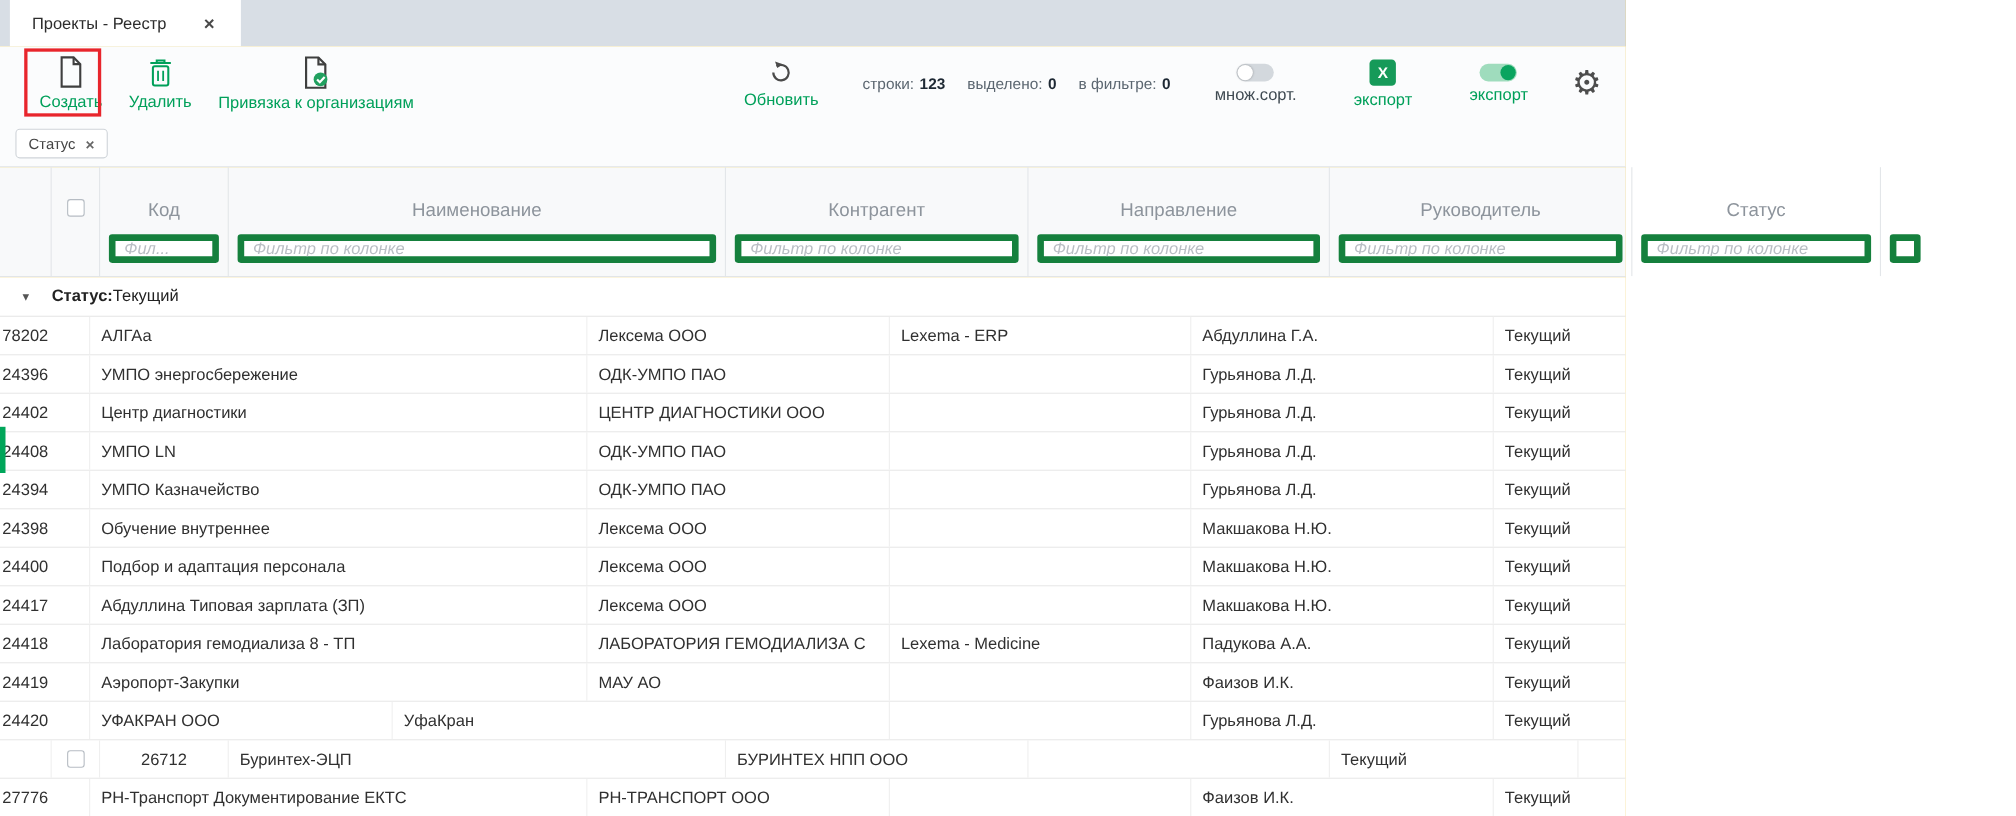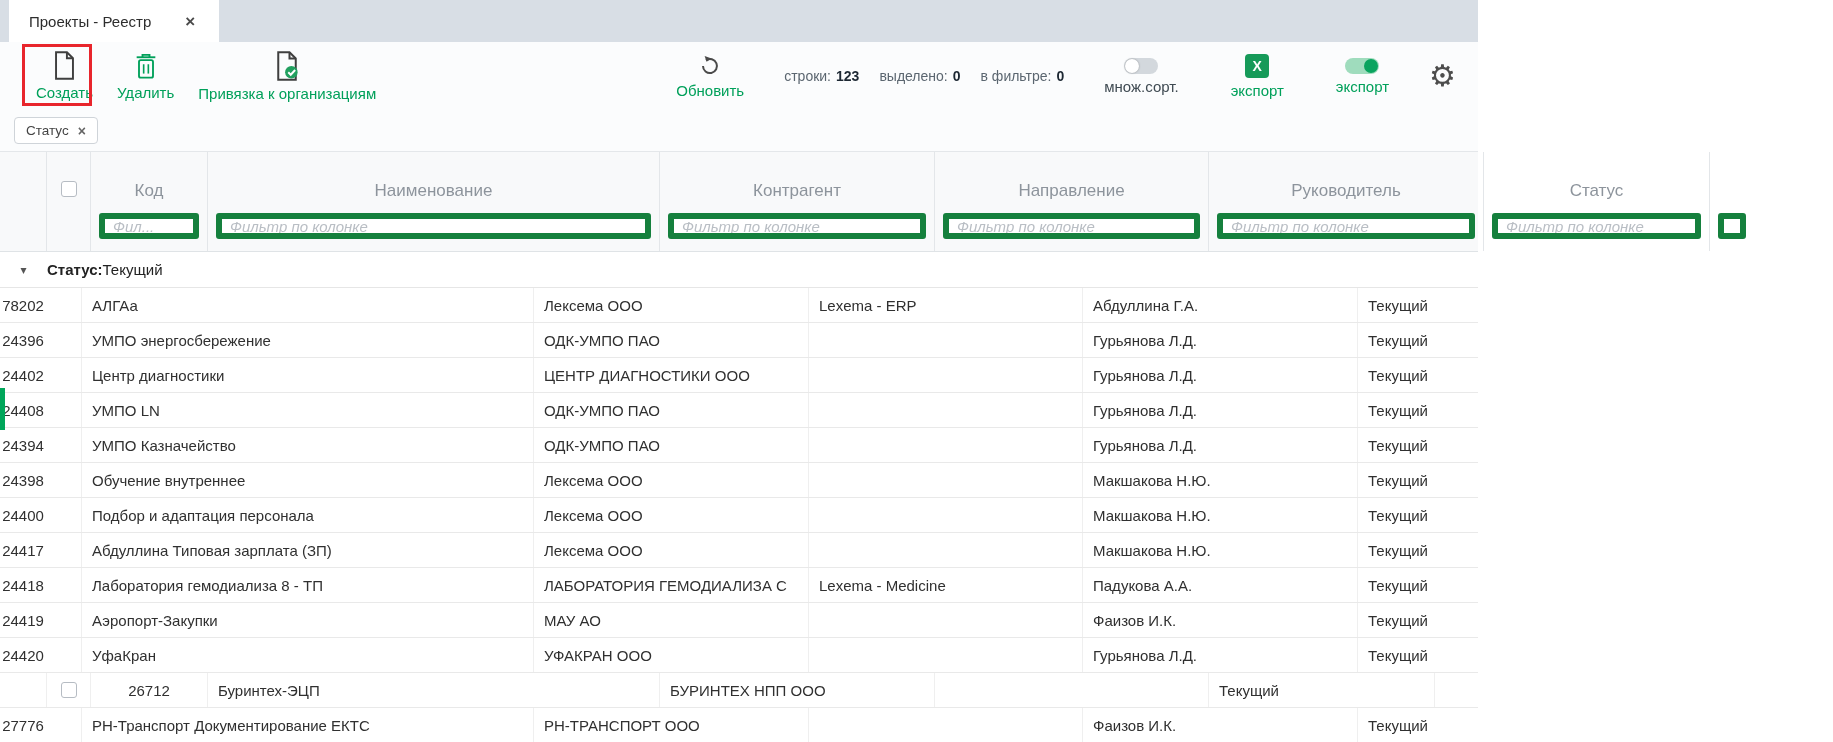--- a/index.html
+++ b/index.html
@@ -367,22 +367,22 @@
     <div class="cell c-status">Текущий</div>
     <div class="cell c-team"></div>
   </div>
 
   <div class="trow">
     <div class="cell c-expand"></div>
     <div class="cell c-check">
           <span class="cb"></span>
         </div>
     <div class="cell c-code">24420</div>
+    <div class="cell c-cp">УФАКРАН ООО</div>
     <div class="cell c-name">УфаКран</div>
-    <div class="cell c-cp">УФАКРАН ООО</div>
     <div class="cell c-dir"></div>
     <div class="cell c-mgr">Гурьянова Л.Д.</div>
     <div class="cell c-status">Текущий</div>
     <div class="cell c-team"></div>
   </div>
 
   <div class="trow">
     <div class="cell c-expand"></div>
     <div class="cell c-check">
           <span class="cb"></span>

